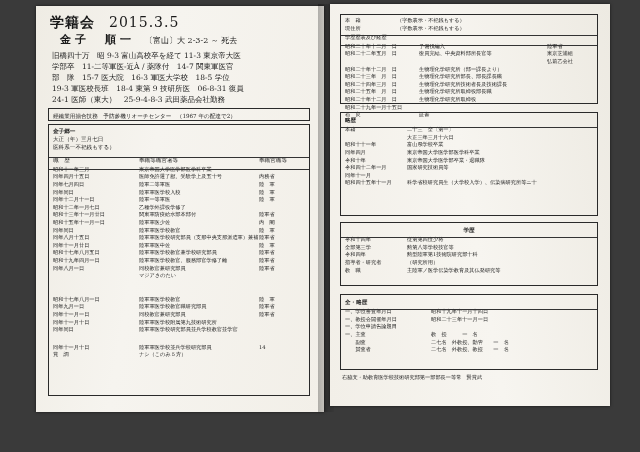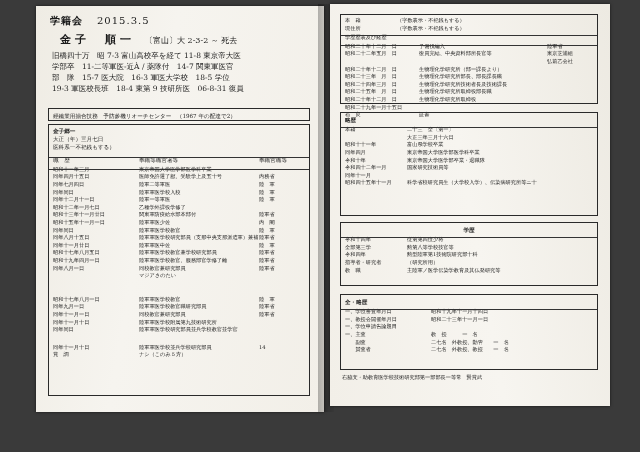--- a/index.html
+++ b/index.html
@@ -47,21 +47,21 @@
     background: linear-gradient(90deg, rgba(0,0,0,0.28), rgba(0,0,0,0.05));
   }
   .hdr {
     font-family: "DejaVu Serif", "Liberation Serif", serif;
     color: #1a1a1a;
   }
   .title-row {
     position: absolute;
     left: 14px;
     top: 8px;
-    font-size: 10px;
+    font-size: 14px;
     letter-spacing: 1px;
     font-weight: bold;
   }
   .title-date {
     margin-left: 14px;
     font-weight: normal;
   }
   .name-row {
     position: absolute;
     left: 24px;
@@ -124,24 +124,25 @@
   <div class="page left">
 
     <div class="title-row hdr">
       <span>学籍会</span><span class="title-date">2015.3.5</span>
     </div>
 
     <div class="name-row hdr">
       <span>金子　順一</span><span class="name-sub">〔富山〕大 2-3-2 ～ 死去</span>
     </div>
 
-    <div class="lines" style="top:44px; left:16px;">旧橋四十万　昭 7-3 富山高校卒を経て 11-8 東京帝大医</div>
+    <div class="lines" style="top:44px; left:16px;">旧橋四十万　昭 9-3 富山高校卒を経て 11-3 東京帝大医</div>
     <div class="lines" style="top:55px; left:16px;">学部卒　11-二等軍医-近À / 薬隊付　14-7 関東軍医官</div>
     <div class="lines" style="top:66px; left:16px;">部　隊　15-7 医大院　16-3 軍医大学校　18-5 学位</div>
     <div class="lines" style="top:77px; left:16px;">19-3 軍医校長班　18-4 東第 9 技研所医　06-8-31 復員</div>
+    <div class="lines" style="top:88px; left:16px;">24-1 医師（東大）　25-9-4-8-3 武田薬品会社勤務</div>
 
     <div class="boxed" style="left:12px; top:102px; width:262px; height:13px;">
       <div class="tiny" style="padding:3px 4px;">經鐵業用揃合技務　予防參機リオーチセンター　（1967 年の配達で2）</div>
     </div>
 
     <div class="boxed" style="left:12px; top:118px; width:262px; height:272px;">
       <div class="tiny" style="padding:2px 4px 0 4px; font-weight:bold;">金子郷一</div>
       <div class="tiny" style="padding:0 4px;">大正（年）三月七日</div>
       <div class="tiny" style="padding:0 4px 2px 4px;">医科系一不祀銭もする）</div>
       <div class="hline" style="left:0; top:32px; width:260px;"></div>

